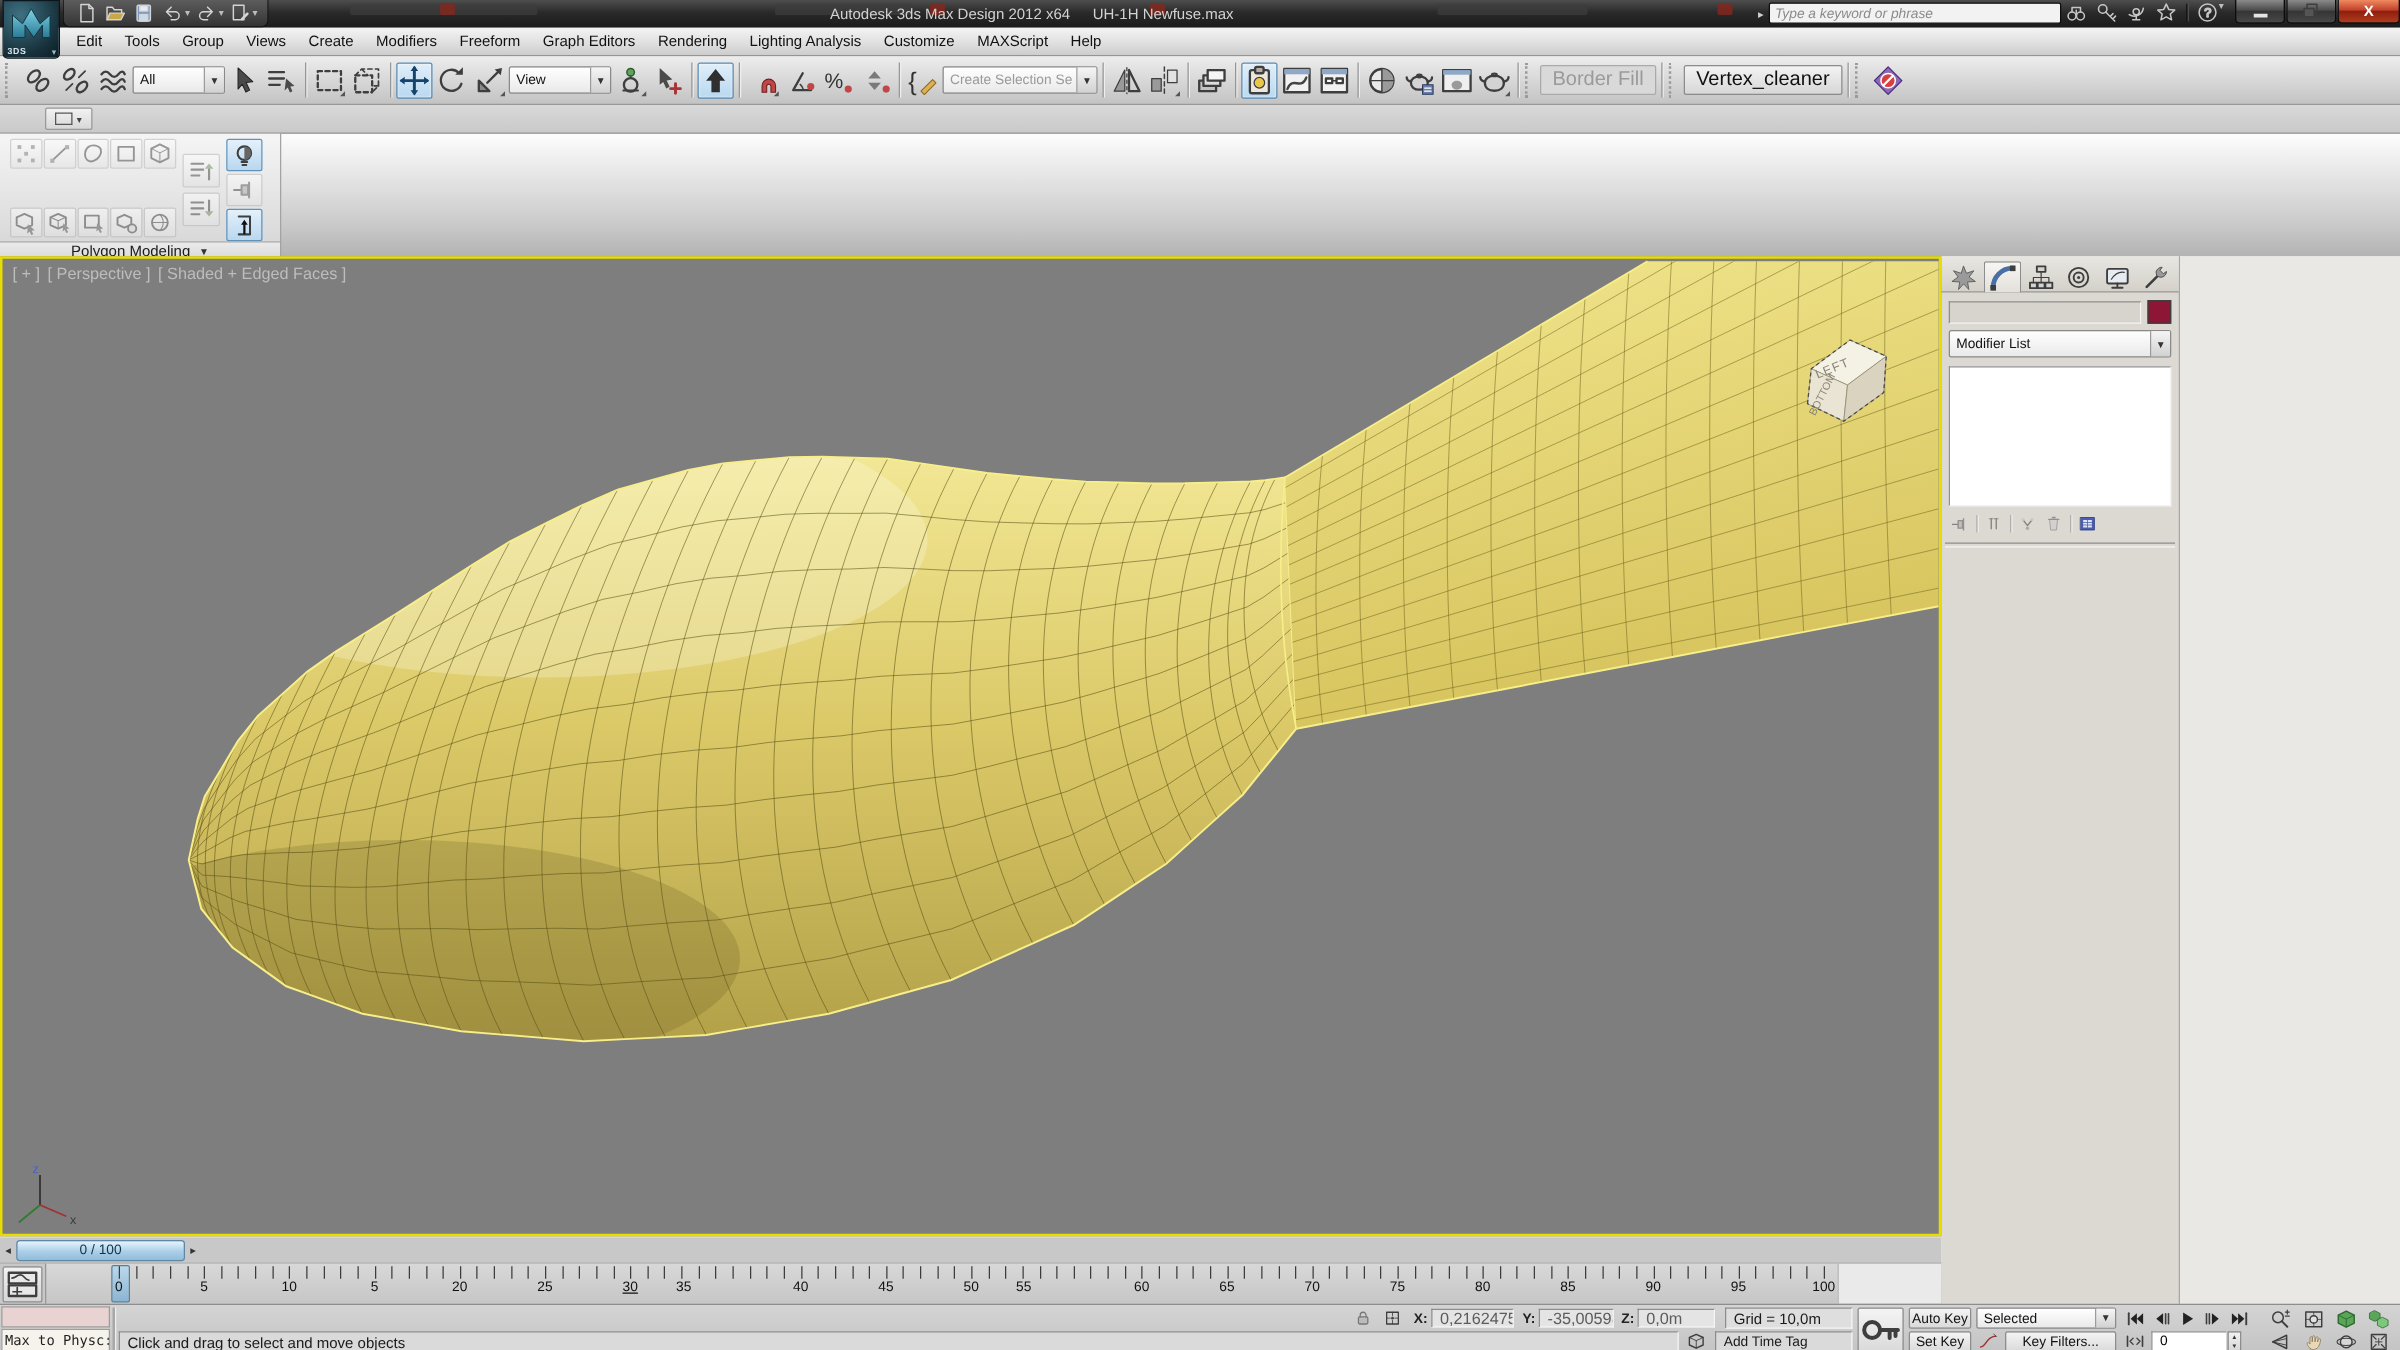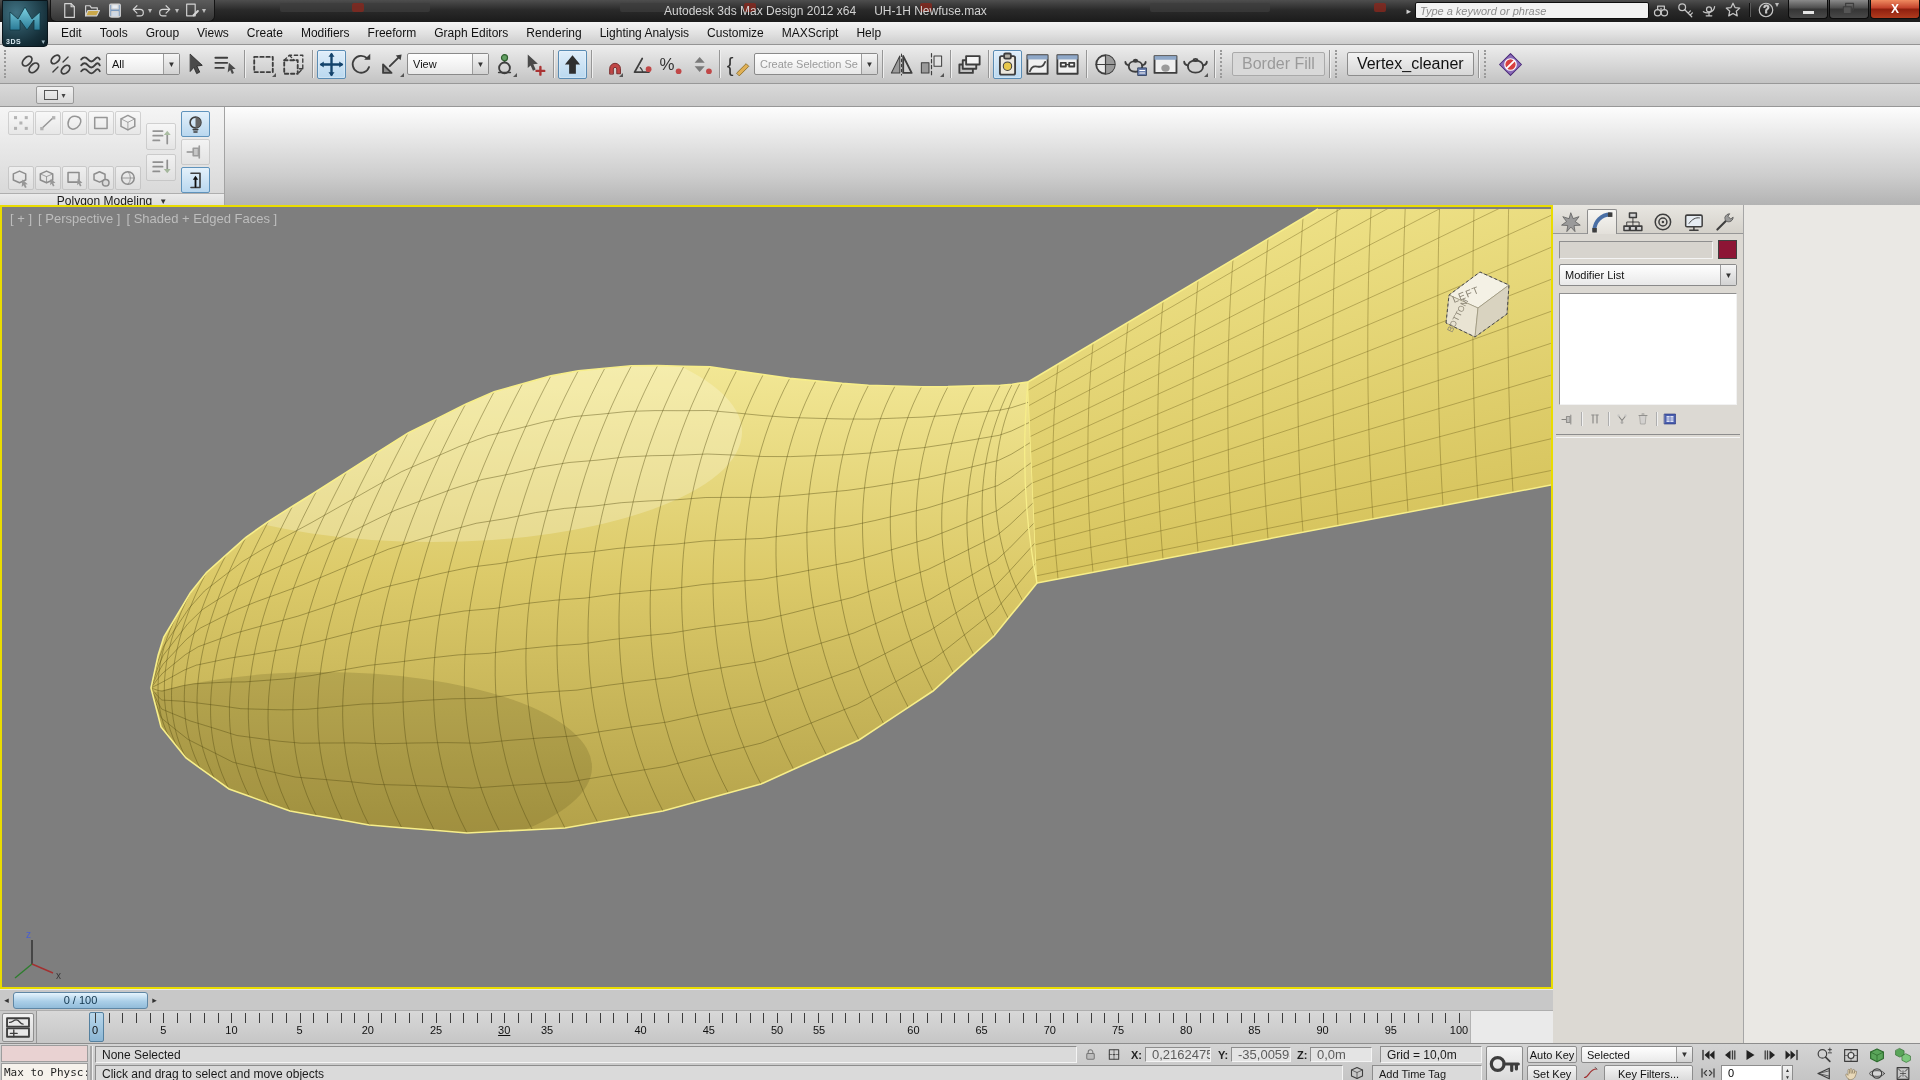--- a/index.html
+++ b/index.html
@@ -1025,23 +1025,20 @@
     </div>
   </div>
 
   <div class="statusbar">
     <div class="sb-abs listen-top" style="left:1px;top:1px;width:87px;height:17px;"></div>
     <div class="sb-abs listen-bot" style="left:1px;top:19px;width:87px;height:19px;">
       <span>Max to Physc:</span>
       </div>
     <div class="sb-abs" style="left:90px;top:2px;width:2px;height:36px;background:#a8a8a8;box-shadow:1px 0 0 #eee;"></div>
 
-    <div class="sb-abs sunk sb-field" style="left:95px;top:2px;width:982px;height:17px;">
-      <span>None Selected</span>
-      </div>
     <span class="sb-abs icn" style="left:1082px;top:3px;width:17px;height:15px;">
         <svg viewBox="0 0 16 16" fill="none" stroke="#3e3e3e" stroke-width="1.1" stroke-linecap="round" stroke-linejoin="round">
           <rect x="4" y="7" width="8" height="6" rx="1" fill="#bcbcbc" stroke="#777"></rect>
           <path d="M5.5 7V5.5a2.5 2.5 0 0 1 5 0V7" stroke="#777"></path>
         </svg>
       </span>
     <span class="sb-abs icn" style="left:1105px;top:3px;width:18px;height:15px;">
         <svg viewBox="0 0 16 16" fill="none" stroke="#3e3e3e" stroke-width="1.1" stroke-linecap="round" stroke-linejoin="round">
           <rect x="3" y="3" width="10" height="10"></rect>
           <circle cx="8" cy="8" r="1.2" fill="#444" stroke="none"></circle>

